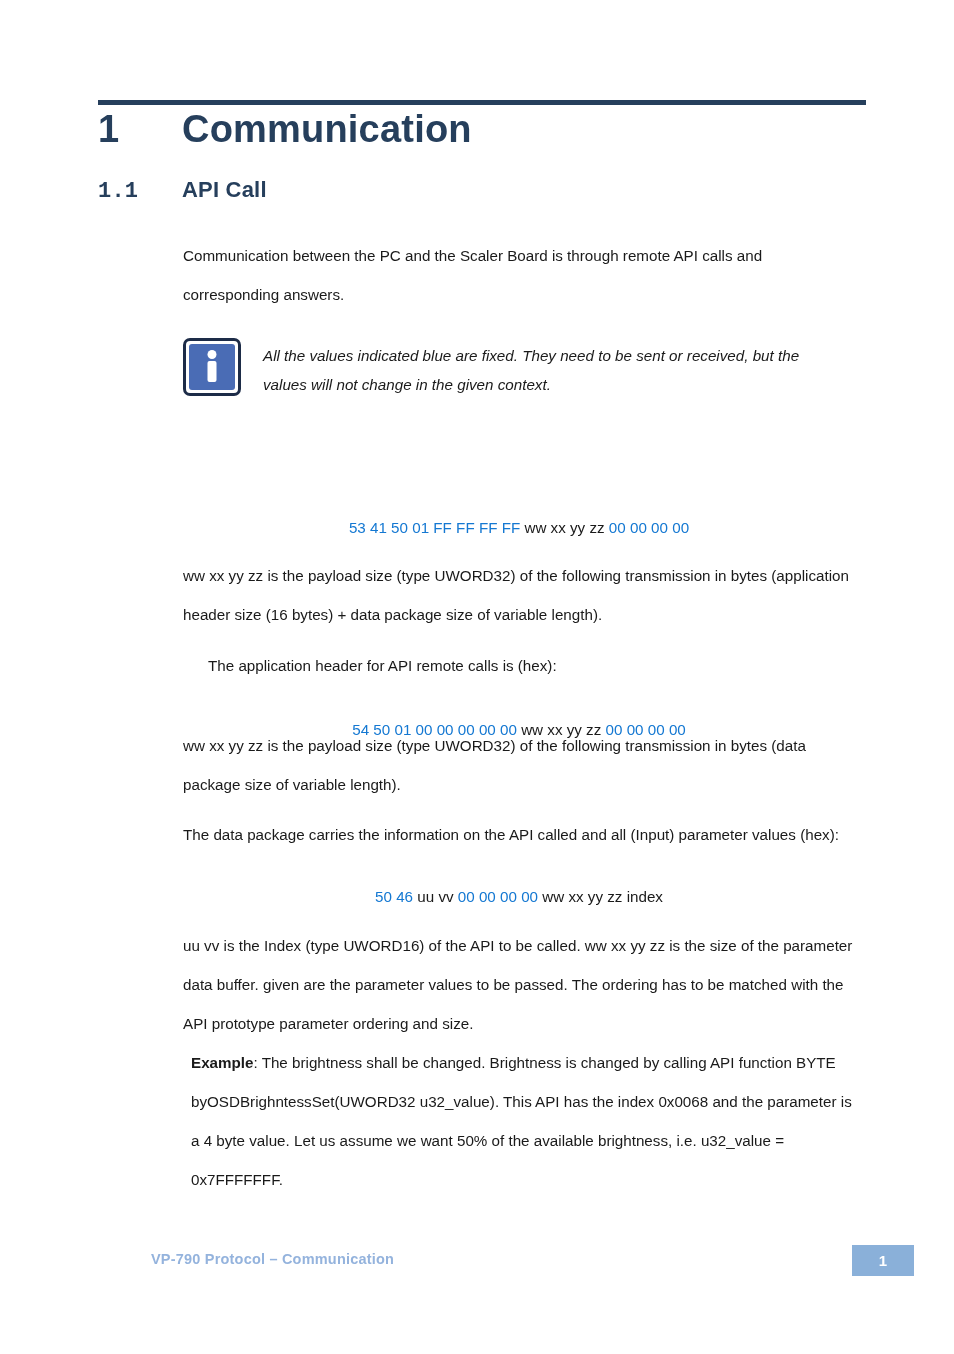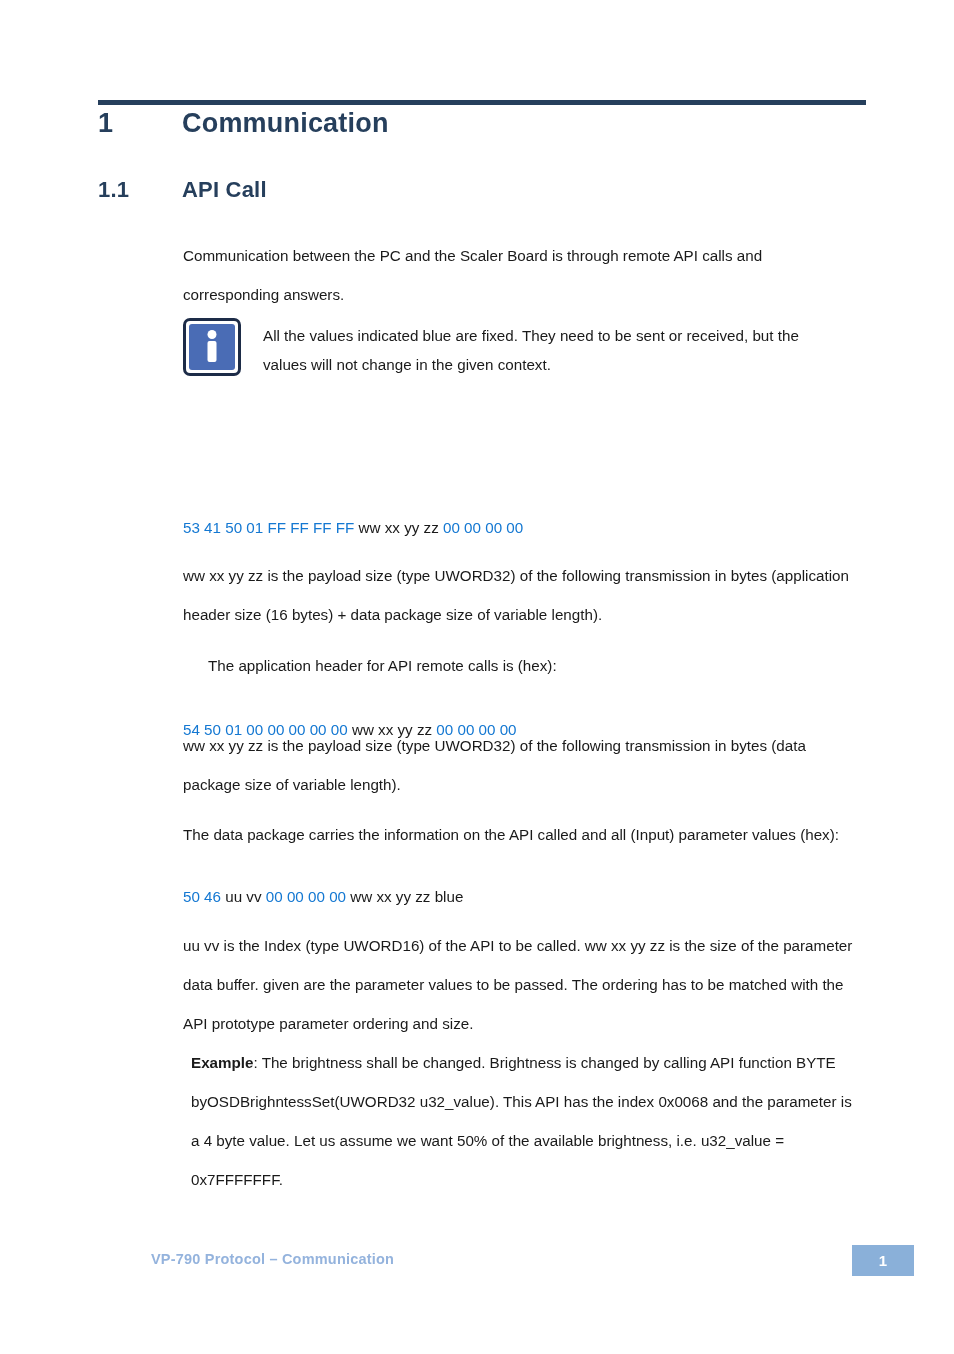--- a/index.html
+++ b/index.html
@@ -32,21 +32,21 @@
     height: 5px;
     background: #263f5c;
   }
 
   
   .h1 {
     position: absolute;
     left: 98px;
     top: 108px;
     width: 768px;
-    font-size: 27px;
+    font-size: 38px;
     font-weight: bold;
     color: #263f5c;
     letter-spacing: 0.2px;
     white-space: nowrap;
   }
   .h1 .num {
     display: inline-block;
     width: 84px;
   }
 
@@ -57,51 +57,54 @@
     width: 768px;
     font-size: 22px;
     font-weight: bold;
     color: #263f5c;
     letter-spacing: 0.2px;
     white-space: nowrap;
   }
   .h2 .num {
     display: inline-block;
     width: 84px;
+    font-family: Liberation Mono, monospace;
   }
 
   
   .body-block {
     position: absolute;
     left: 183px;
     width: 672px;
     font-size: 15.2px;
     line-height: 39px;
     color: #1a1a1a;
     text-align: left;
   }
 
   .hex-line {
     font-size: 15.2px;
     line-height: 39px;
     white-space: nowrap;
+    text-align: center;
   }
   .hex-blue { color: #1478d2; }
   .hex-black { color: #1a1a1a; }
 
   strong { font-weight: bold; }
 
   
   .note {
     position: absolute;
     left: 183px;
-    top: 318px;
+    top: 338px;
     width: 672px;
     display: flex;
     align-items: flex-start;
+    font-style: italic;
   }
   .note-icon {
     width: 58px;
     height: 58px;
     flex: 0 0 58px;
     box-sizing: border-box;
     border: 3px solid #1d2c48;
     border-radius: 7px;
     background: #ffffff;
     padding: 3px;
@@ -210,21 +213,21 @@
   <div class="body-block" style="top:556px;">ww xx yy zz is the payload size (type UWORD32) of the following transmission in bytes (application header size (16 bytes) + data package size of variable length).</div>
 
   <div class="body-block" style="top:646px;margin-left:25px;">The application header for API remote calls is (hex):</div>
 
   <div class="body-block hex-line" style="top:710px;"><span class="hex-blue">54 50 01 00 00 00 00 00</span> <span class="hex-black">ww xx yy zz</span> <span class="hex-blue">00 00 00 00</span></div>
 
   <div class="body-block" style="top:726px;">ww xx yy zz is the payload size (type UWORD32) of the following transmission in bytes (data package size of variable length).</div>
 
   <div class="body-block" style="top:815px;">The data package carries the information on the API called and all (Input) parameter values (hex):</div>
 
-  <div class="body-block hex-line" style="top:877px;"><span class="hex-blue">50 46</span> <span class="hex-black">uu vv</span> <span class="hex-blue">00 00 00 00</span> <span class="hex-black">ww xx yy zz blue</span></div>
+  <div class="body-block hex-line" style="top:877px;"><span class="hex-blue">50 46</span> <span class="hex-black">uu vv</span> <span class="hex-blue">00 00 00 00</span> <span class="hex-black">ww xx yy zz index</span></div>
 
   <div class="body-block" style="top:926px;">uu vv is the Index (type UWORD16) of the API to be called. ww xx yy zz is the size of the parameter data buffer. given are the parameter values to be passed. The ordering has to be matched with the API prototype parameter ordering and size.</div>
 
   <div class="body-block" style="top:1043px;margin-left:8px;"><strong>Example</strong><span>: The brightness shall be changed. Brightness is changed by calling API function BYTE byOSDBrighntessSet(UWORD32 u32_value). This API has the index 0x0068 and the parameter is a 4 byte value. Let us assume we want 50% of the available brightness, i.e. u32_value = 0x7FFFFFFF.</span></div>
 
   <div class="footer">
     <div class="footer-text">VP-790 Protocol –  Communication</div>
     <div class="page-badge">1</div>
   </div>
 

